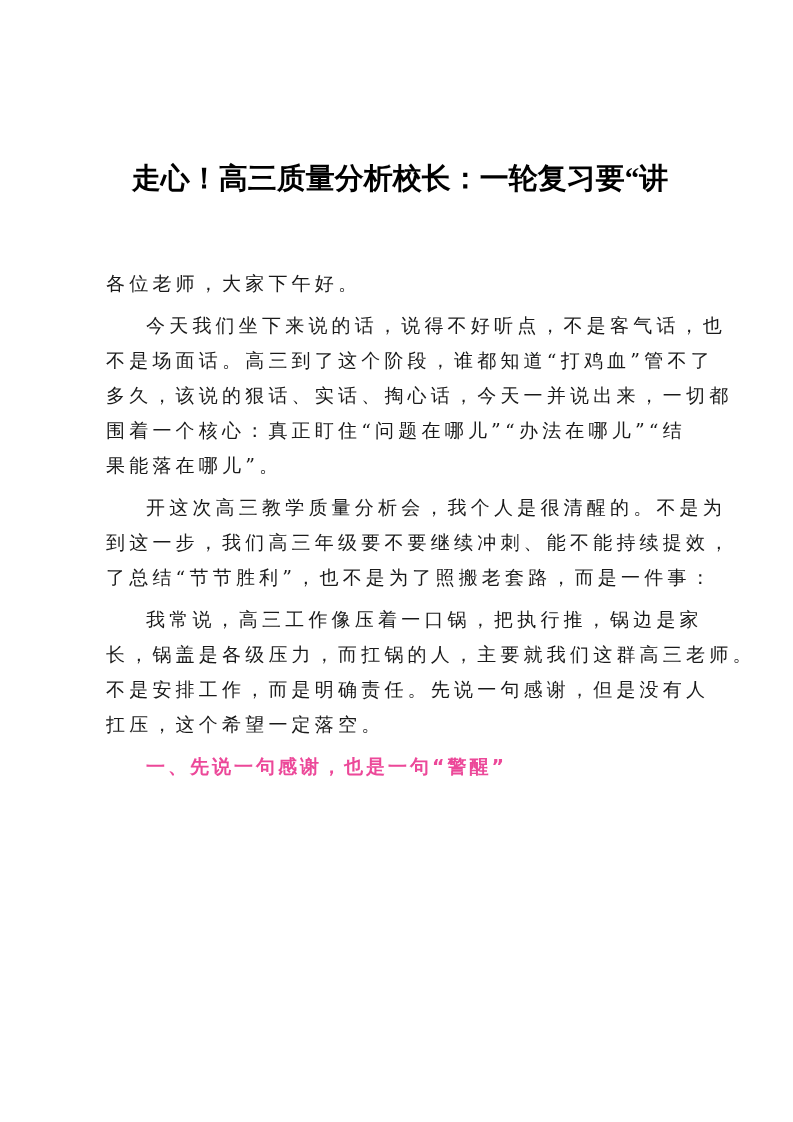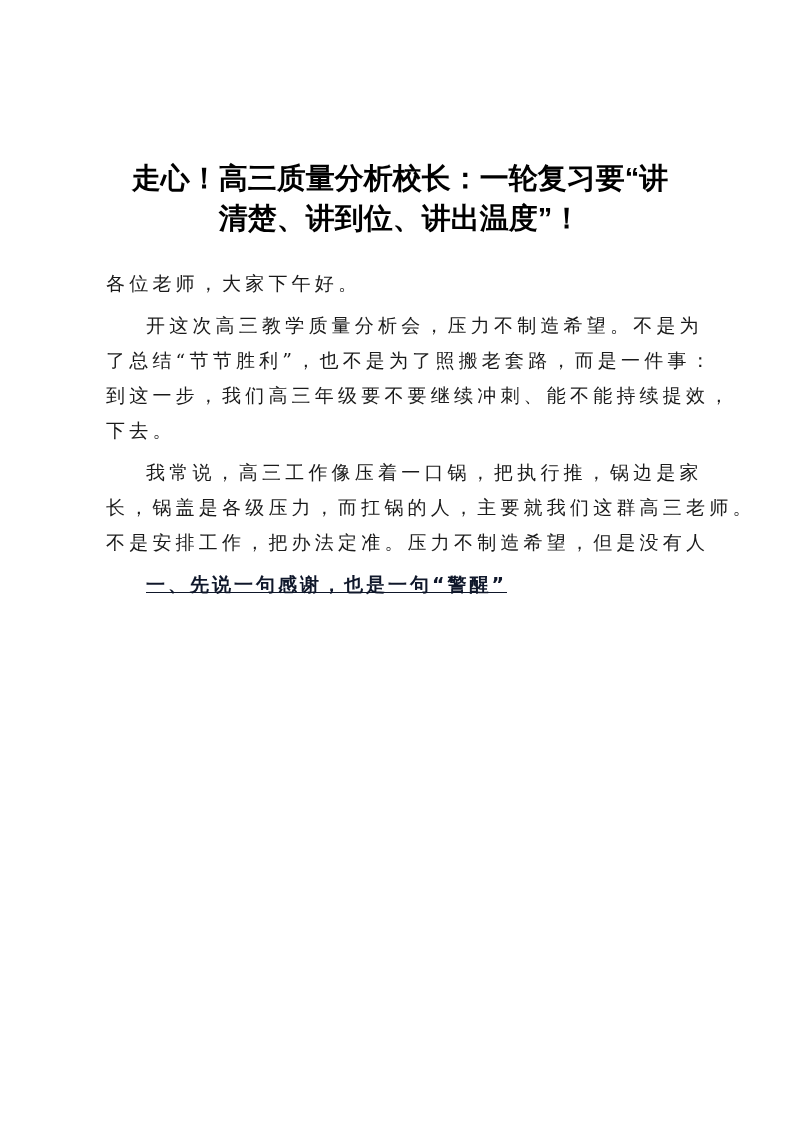--- a/index.html
+++ b/index.html
@@ -21,21 +21,21 @@
       width: 793px;
       height: 1122px;
       background: #ffffff;
     }
     .title {
       position: absolute;
       left: 100px;
       top: 158px;
       width: 600px;
       text-align: center;
-      font-family: Liberation Sans, sans-serif;
+      font-family: Liberation Serif, serif;
       font-weight: bold;
       font-size: 29px;
       line-height: 40px;
       color: #000000;
       letter-spacing: 0px;
     }
     .title .tline {
       display: block;
       white-space: nowrap;
     }
@@ -58,52 +58,57 @@
       letter-spacing: 4.2px;
     }
     .line.indent {
       padding-left: 40px;
     }
     .heading {
       font-family: "DejaVu Sans", "Liberation Sans", sans-serif;
       font-weight: bold;
       letter-spacing: 3px;
       padding-left: 40px;
-      color: #0f172a;
-      text-decoration: underline;
+      color: #ec4899;
     }
   </style>
 </head>
 <body>
 
 <div class="page">
 
   <div class="title">
     <span class="tline">走心！高三质量分析校长：一轮复习要“讲</span>
-    <span class="tline">清楚、讲到位、讲出温度”！</span>
   </div>
 
   <div class="body-text">
 
     <div class="para">
       <span class="line">各位老师，大家下午好。</span>
     </div>
 
+    <div class="para">
+      <span class="line indent">今天我们坐下来说的话，说得不好听点，不是客气话，也</span>
+      <span class="line">不是场面话。高三到了这个阶段，谁都知道“打鸡血”管不了</span>
+      <span class="line">多久，该说的狠话、实话、掏心话，今天一并说出来，一切都</span>
+      <span class="line">围着一个核心：真正盯住“问题在哪儿”“办法在哪儿”“结</span>
+      <span class="line">果能落在哪儿”。</span>
+    </div>
 
     <div class="para">
-      <span class="line indent">开这次高三教学质量分析会，压力不制造希望。不是为</span>
+      <span class="line indent">开这次高三教学质量分析会，我个人是很清醒的。不是为</span>
+      <span class="line">到这一步，我们高三年级要不要继续冲刺、能不能持续提效，</span>
       <span class="line">了总结“节节胜利”，也不是为了照搬老套路，而是一件事：</span>
-      <span class="line">到这一步，我们高三年级要不要继续冲刺、能不能持续提效，</span>
-      <span class="line">下去。</span>
     </div>
 
     <div class="para">
       <span class="line indent">我常说，高三工作像压着一口锅，把执行推，锅边是家</span>
       <span class="line">长，锅盖是各级压力，而扛锅的人，主要就我们这群高三老师。</span>
-      <span class="line">不是安排工作，把办法定准。压力不制造希望，但是没有人</span>
+      <span class="line">不是安排工作，而是明确责任。先说一句感谢，但是没有人</span>
+      <span class="line">扛压，这个希望一定落空。</span>
     </div>
 
     <div class="para">
       <span class="line heading">一、先说一句感谢，也是一句“警醒”</span>
     </div>
 
   </div>
 </div>
 
 </body></html>

